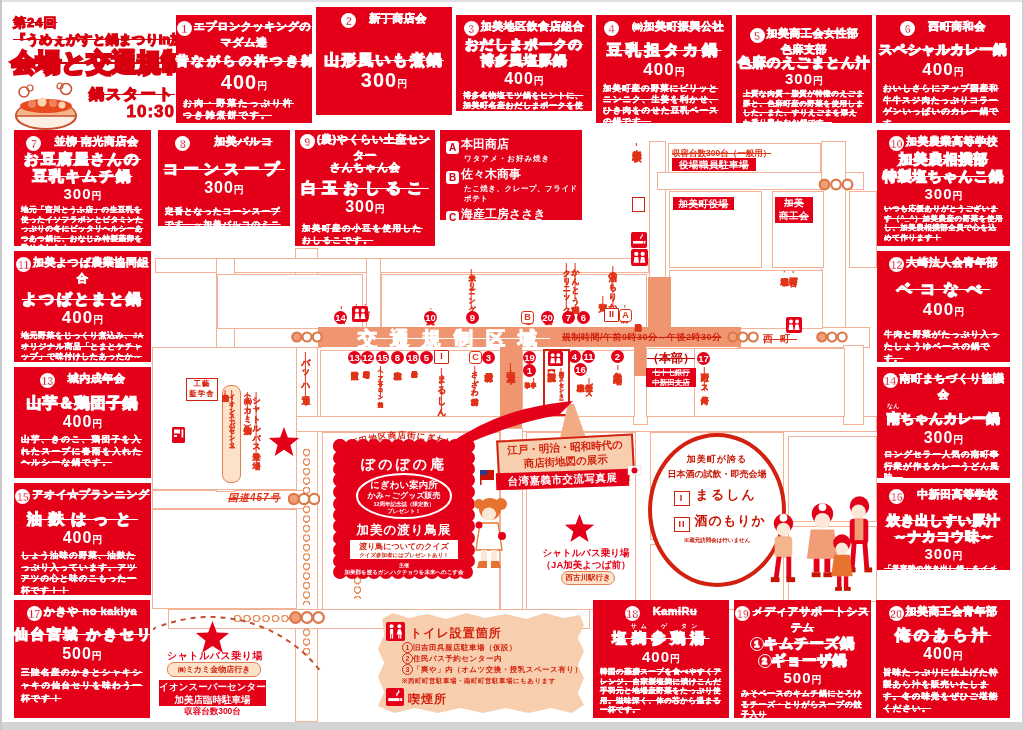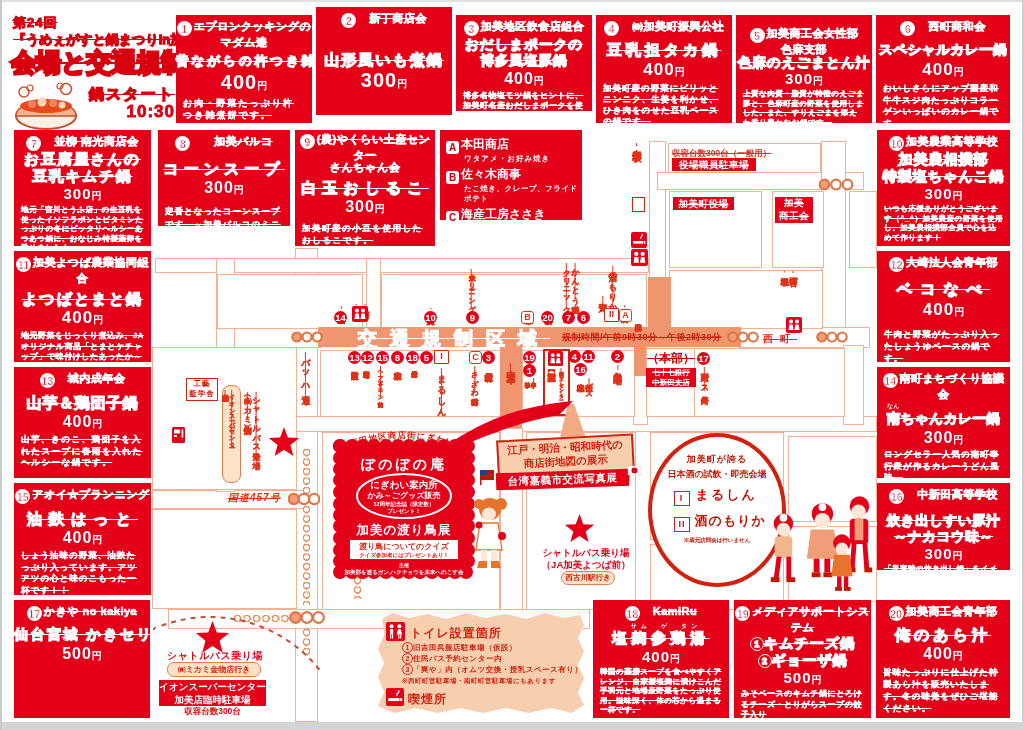--- a/index.html
+++ b/index.html
@@ -169,20 +169,21 @@
 <div class="bh"><span class="cn">16</span><span style="display:inline-block;width:11px"></span>中新田高等学校</div>
 <div class="dish" style="font-size:13.5px;line-height:16px;letter-spacing:.5px;margin-top:9px">炊き出しすい豚汁<br>～ナカコウ味～</div>
 <div class="pr" style="font-size:15px;line-height:15px">300<span class="y">円</span></div>
 <div class="ds" style="font-size:7.5px;line-height:9.6px;letter-spacing:.5px;padding-top:1px">「災害時の炊き出し鍋」をイメージしました。もちもちのすいとんは腹持ちも抜群！体も心も温まる豚汁です。</div>
 </div>
 
 <div class="bx" style="left:14px;top:600px;width:136px;height:118px">
 <div class="bh"><span class="cn">17</span>かきや no kakiya</div>
 <div class="dish" style="font-size:14px;letter-spacing:2.5px;margin-top:4px">仙台宮城 かきセリ鍋</div>
 <div class="pr" style="font-size:16px;line-height:17px">500<span class="y">円</span></div>
+<div class="ds" style="font-size:8.5px;line-height:13px;letter-spacing:1.5px;padding-top:2px">三陸名産のかきとシャキシャキの仙台セリを味わう一杯です！</div>
 </div>
 
 <div class="bx" style="left:593px;top:600px;width:136px;height:118px">
 <div class="bh"><span class="cn">18</span><span style="display:inline-block;width:11px"></span>KamiRu</div>
 <div style="font-size:6px;line-height:6px;margin-top:2px;letter-spacing:4px">　サム　ゲ　タン</div>
 <div class="dish" style="font-size:14.5px;letter-spacing:5px;margin-top:0">塩麹参鶏湯</div>
 <div class="pr" style="font-size:15px;line-height:15px">400<span class="y">円</span></div>
 <div class="ds" style="font-size:7.5px;line-height:9.6px;letter-spacing:.5px;padding-top:1px">韓国の薬膳スープを食べやすくアレンジ。自家製塩麹に漬けこんだ手羽元と地場産野菜をたっぷり使用。滋味深く、体の芯から温まる一杯です。</div>
 </div>
 

